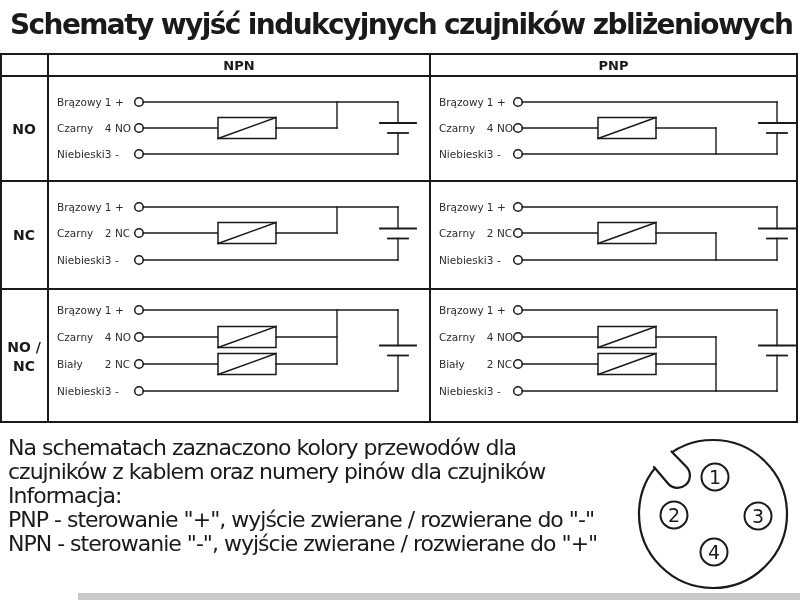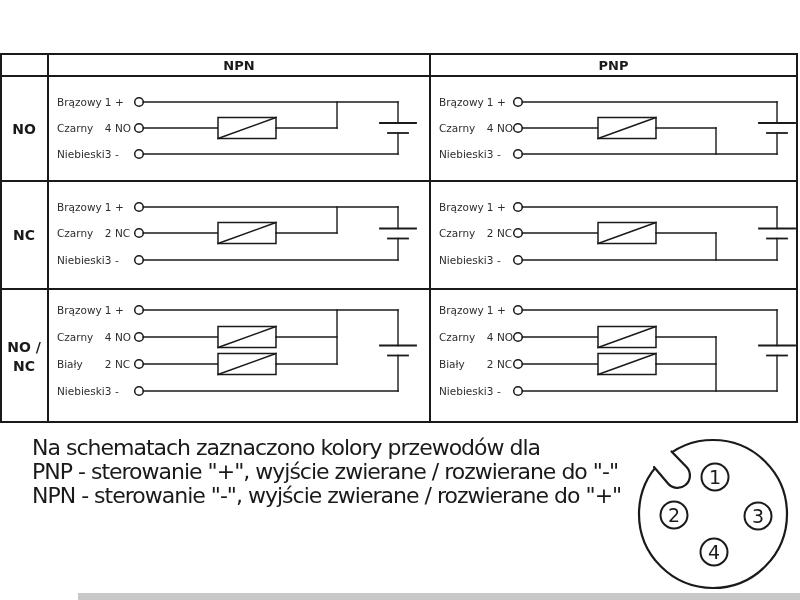--- a/index.html
+++ b/index.html
@@ -3,27 +3,28 @@
 <meta charset="utf-8">
 <style>
   html,body{margin:0;padding:0;background:#fff;}
   .stage{position:relative;width:800px;height:600px;background:var(--bg,#fff);overflow:hidden;
          font-family:"DejaVu Sans","Liberation Sans",sans-serif;}
   .title{position:absolute;left:10px;top:8px;margin:0;font-size:28px;font-weight:bold;
          letter-spacing:-1.6px;color:var(--ink,#111);white-space:nowrap;}
   #diagram{position:absolute;left:0;top:0;}
   #diagram text{font-family:"DejaVu Sans","Liberation Sans",sans-serif;}
   .note{position:absolute;left:8px;top:436px;}
-  .note-line{font-size:22px;line-height:24px;letter-spacing:-1px;color:var(--ink,#111);white-space:pre;margin-left:24px;}
+  .note-line{font-size:22px;line-height:24px;letter-spacing:-1px;color:var(--ink,#111);white-space:pre;}
   .bottom-bar{position:absolute;left:78px;top:593px;width:722px;height:7px;background:var(--bar,#c8c8c8);}
 </style>
 </head>
 <body>
 
 <div class="stage">
+  <h1 class="title">Schematy wyjść indukcyjnych czujników zbliżeniowych</h1>
 
   <svg id="diagram" width="800" height="600" viewBox="0 0 800 600">
       <g>
         <line x1="1" y1="54" x2="797" y2="54" stroke="#1a1a1a" stroke-width="1.6" stroke-linecap="square" shape-rendering="crispEdges"></line>
         <line x1="1" y1="76" x2="797" y2="76" stroke="#1a1a1a" stroke-width="1.6" stroke-linecap="square" shape-rendering="crispEdges"></line>
         <line x1="1" y1="181" x2="797" y2="181" stroke="#1a1a1a" stroke-width="1.6" stroke-linecap="square" shape-rendering="crispEdges"></line>
         <line x1="1" y1="289" x2="797" y2="289" stroke="#1a1a1a" stroke-width="1.6" stroke-linecap="square" shape-rendering="crispEdges"></line>
         <line x1="1" y1="422" x2="797" y2="422" stroke="#1a1a1a" stroke-width="1.6" stroke-linecap="square" shape-rendering="crispEdges"></line>
         <line x1="1" y1="54" x2="1" y2="422" stroke="#1a1a1a" stroke-width="1.6" stroke-linecap="square" shape-rendering="crispEdges"></line>
         <line x1="48" y1="54" x2="48" y2="422" stroke="#1a1a1a" stroke-width="1.6" stroke-linecap="square" shape-rendering="crispEdges"></line>
@@ -232,18 +233,20 @@
         </g>
         <g>
           <circle cx="714" cy="552" r="13.5" fill="#fff" stroke="#1a1a1a" stroke-width="2"></circle>
           <text x="714" y="558.5" font-size="19" text-anchor="middle" fill="#1a1a1a" font-weight="normal">4</text>
         </g>
       </g>
     </svg>
 
   <div class="note">
     <div class="note-line">Na schematach zaznaczono kolory przewodów dla</div>
+    <div class="note-line">czujników z kablem oraz numery pinów dla czujników</div>
+    <div class="note-line">Informacja:</div>
     <div class="note-line">PNP - sterowanie "+", wyjście zwierane / rozwierane do "-"</div>
     <div class="note-line">NPN - sterowanie "-", wyjście zwierane / rozwierane do "+"</div>
   </div>
 
   <div class="bottom-bar"></div>
 </div>
 
 </body></html>

